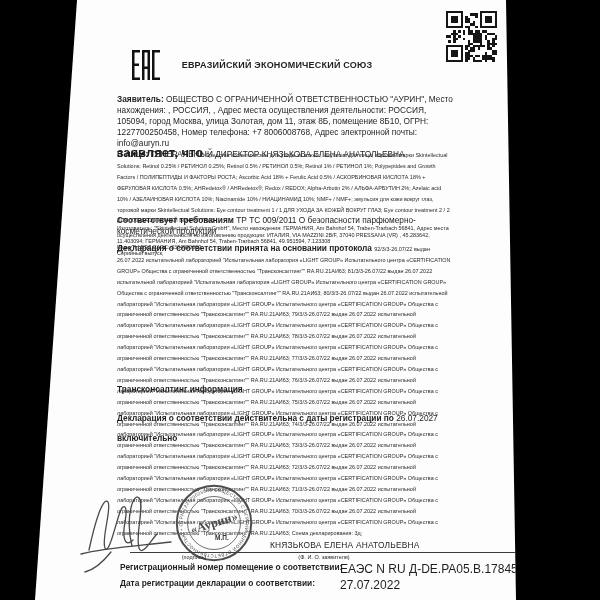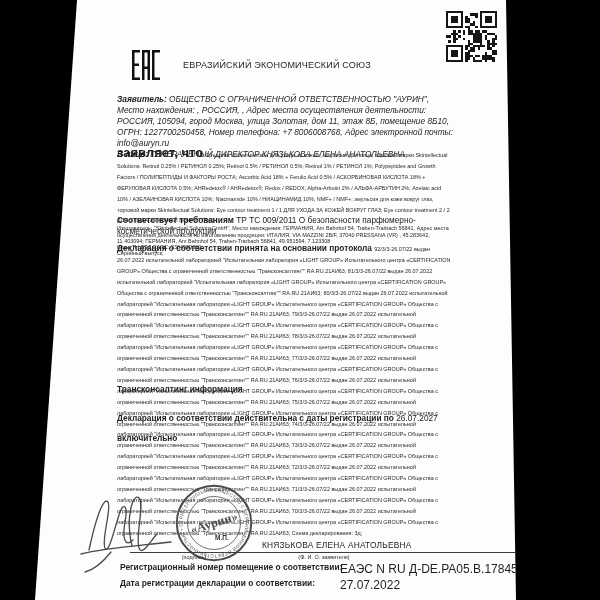--- a/index.html
+++ b/index.html
@@ -5,21 +5,21 @@
   html,body{margin:0;padding:0;}
   body{
     width:600px;height:600px;background:#000;position:relative;overflow:hidden;
     font-family:"Liberation Sans", sans-serif;color:#1f1f1f;
   }
   .page{
     position:absolute;left:0;top:0;width:600px;height:600px;background:#fdfdfd;
     clip-path:polygon(77px 0%, 506px 0%, 516px 100%, 35px 100%);
   }
   .abs{position:absolute;}
-  .hdr{left:107px;width:340px;text-align:center;font-weight:normal;font-size:9px;letter-spacing:.2px;white-space:nowrap;}
+  .hdr{left:107px;width:340px;text-align:center;font-weight:bold;font-size:9px;letter-spacing:.2px;white-space:nowrap;}
   .body-par{left:117px;width:336px;font-size:8.3px;line-height:10.9px;}
   .lbl{font-weight:bold;}
   .tiny{font-size:5.45px;line-height:6.25px;letter-spacing:0;color:#2a2a2a;}
   .cap{font-size:5.5px;color:#2a2a2a;text-align:center;}
   .sig-line{border-top:1px solid #3c3c3c;height:0;}
   .reg-label{font-size:8.4px;font-weight:bold;white-space:nowrap;}
   .reg-value{font-size:12px;white-space:nowrap;}
   .name{font-size:8.4px;white-space:nowrap;letter-spacing:.2px;}
   .mp{font-size:6.5px;font-weight:bold;color:#333;}
   svg{display:block;}
@@ -171,21 +171,21 @@
         <path d="M14 0h7v7h-7z M15 1v5h5v-5z" fill-rule="evenodd"></path>
         <rect x="16" y="2" width="3" height="3"></rect>
         <path d="M0 14h7v7h-7z M1 15v5h5v-5z" fill-rule="evenodd"></path>
         <rect x="2" y="16" width="3" height="3"></rect>
       </g>
     </svg>
   </div>
 
   <div class="abs hdr" style="top:60px;">ЕВРАЗИЙСКИЙ ЭКОНОМИЧЕСКИЙ СОЮЗ</div>
 
-  <div class="abs body-par" style="top:94px;font-style:italic;">
+  <div class="abs body-par" style="top:94px;">
     <span class="lbl">Заявитель:</span><span> ОБЩЕСТВО С ОГРАНИЧЕННОЙ ОТВЕТСТВЕННОСТЬЮ "АУРИН", Место нахождения: , РОССИЯ, , Адрес места осуществления деятельности: РОССИЯ, 105094, город Москва, улица Золотая, дом 11, этаж 8Б, помещение 8Б10, ОГРН: 1227700250458, Номер телефона: +7 8006008768, Адрес электронной почты: info@auryn.ru</span>
     <div><span class="lbl">В лице:</span><span> ГЕНЕРАЛЬНЫЙ ДИРЕКТОР КНЯЗЬКОВА ЕЛЕНА АНАТОЛЬЕВНА</span></div>
   </div>
 
   <div class="abs body-par" style="top:148px;">
     <span class="lbl" style="font-size:13px;">заявляет, что</span>
     <span class="tiny">Средства косметические для ухода за кожей:, эмульсии для лица, торговой марки Skintellectual Solutions: Retinol 0.25% / РЕТИНОЛ 0.25%; Retinol 0.5% / РЕТИНОЛ 0.5%; Retinol 1% / РЕТИНОЛ 1%; Polypeptides and Growth Factors / ПОЛИПЕПТИДЫ И ФАКТОРЫ РОСТА; Ascorbic Acid 18% + Ferulic Acid 0.5% / АСКОРБИНОВАЯ КИСЛОТА 18% + ФЕРУЛОВАЯ КИСЛОТА 0.5%; AHRedetox® / AHRedetox®; Redox / REDOX; Alpha-Arbutin 2% / АЛЬФА-АРБУТИН 2%; Azelaic acid 10% / АЗЕЛАИНОВАЯ КИСЛОТА 10%; Niacinamide 10% / НИАЦИНАМИД 10%; NMF+ / NMF+; эмульсия для кожи вокруг глаз, торговой марки Skintellectual Solutions: Eye contour treatment 1 / 1 ДЛЯ УХОДА ЗА КОЖЕЙ ВОКРУГ ГЛАЗ; Eye contour treatment 2 / 2 ДЛЯ УХОДА ЗА КОЖЕЙ ВОКРУГ ГЛАЗ</span>
     <div class="tiny">Изготовитель: "Skintellectual SolutionsGmbH", Место нахождения: ГЕРМАНИЯ, Am Bahnhof 54, Traben-Trarbach 56841, Адрес места осуществления деятельности по изготовлению продукции: ИТАЛИЯ, VIA MAZZINI 2B/F, 37040 PRESSANA (VR) , 45.283642, 11.403094; ГЕРМАНИЯ, Am Bahnhof 54, Traben-Trarbach 56841, 49.951594, 7.123308</div>
     <div class="tiny">Коды ТН ВЭД ЕАЭС: 3304990000</div>
     <div class="tiny">Серийный выпуск,</div>
@@ -229,21 +229,21 @@
       </text>
       <text x="40" y="44" font-size="12.5" fill="#4d4d4d" font-weight="bold" text-anchor="middle" transform="rotate(-17 40 40)" font-family="Liberation Serif, serif">«Аурин»</text>
     </svg>
   </div>
 
   <div class="abs mp" style="left:215px;top:534px;">М.П.</div>
 
   <div class="abs sig-line" style="left:130px;top:552px;width:128px;"></div>
   <div class="abs cap" style="left:130px;top:554px;width:128px;">(подпись)</div>
 
-  <div class="abs name" style="left:262px;top:540px;">КНЯЗЬКОВА ЕЛЕНА АНАТОЛЬЕВНА</div>
+  <div class="abs name" style="left:270px;top:540px;">КНЯЗЬКОВА ЕЛЕНА АНАТОЛЬЕВНА</div>
   <div class="abs sig-line" style="left:258px;top:552px;width:273px;"></div>
   <div class="abs cap" style="left:266px;top:554px;width:116px;">(Ф. И. О. заявителя)</div>
 
   <div class="abs reg-label" style="left:120px;top:562px;">Регистрационный номер помещение о соответствии:</div>
   <div class="abs reg-value" style="left:340px;top:562px;">ЕАЭС N RU Д-DE.РА05.В.17845/22</div>
   <div class="abs reg-label" style="left:120px;top:578px;">Дата регистрации декларации о соответствии:</div>
   <div class="abs reg-value" style="left:340px;top:578px;">27.07.2022</div>
 
 </div>
 

